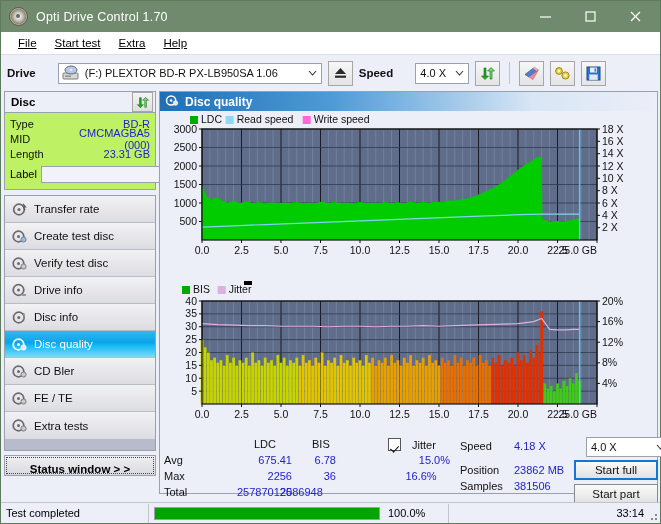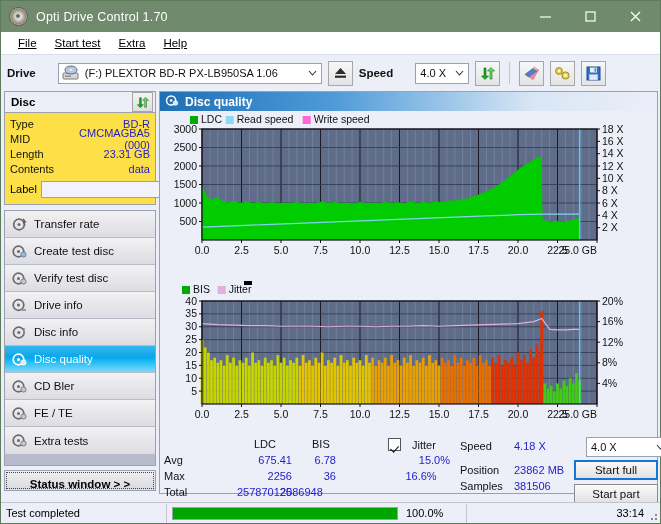--- a/index.html
+++ b/index.html
@@ -71,21 +71,21 @@
     display:flex;align-items:center;justify-content:center;box-sizing:border-box;
   }
   .sep{width:1px;height:22px;background:#c3c3d0;margin:0 3px;}
   #speed-combo{width:54px;}
   
   .main{display:flex;height:405px;}
   .left{width:158px;box-sizing:border-box;padding:0 3px;}
   .right{flex:1;padding:0 2px 0 0;box-sizing:border-box;}
   
   .group{
-    border:1px solid #9aa0ae;background:#fde047;box-sizing:border-box;
+    border:1px solid #9aa0ae;background:#bef264;box-sizing:border-box;
   }
   .group-head{
     height:20px;display:flex;align-items:center;justify-content:space-between;
     padding:0 2px 0 6px;font-weight:bold;font-size:11.5px;
     border-bottom:1px solid #9aa0ae;background:#eceef8;
   }
   .group-body{padding:3px 5px 5px 5px;}
   .row{display:flex;align-items:center;height:15px;font-size:11px;}
   .row .k{color:#111;flex:none;width:58px;}
   .row .v{color:#2222cc;flex:1;text-align:right;}
@@ -303,24 +303,20 @@
             <span class="k">Type</span>
             <span class="v">BD-R</span>
           </div>
           <div class="row">
             <span class="k">MID</span>
             <span class="v">CMCMAGBA5 (000)</span>
           </div>
           <div class="row">
             <span class="k">Length</span>
             <span class="v">23.31 GB</span>
-          </div>
-          <div class="row">
-            <span class="k">Contents</span>
-            <span class="v">data</span>
           </div>
           <div class="label-row">
             <span>Label</span>
             <input class="label-input" type="text" value="" style="">
             <span class="mini-btn">
               <svg width="15" height="14" viewBox="0 0 15 14">
                 <circle cx="7.5" cy="7" r="6" fill="#e8e49a" stroke="#8a7512" stroke-width=".8"></circle>
                 <circle cx="7.5" cy="7" r="3" fill="#f7f4cf" stroke="#8a7512" stroke-width=".6"></circle>
                 <circle cx="7.5" cy="7" r="1.1" fill="#b8b070"></circle>
               </svg>
@@ -857,21 +853,21 @@
               <span>Start part</span>
             </div>
           </div>
         </div>
 
       </div>
     </div>
   </div>
 
   <div class="statusbar">
-    <div class="sb-cell" style="width:166px;">
+    <div class="sb-cell" style="width:148px;">
       <span>Test completed</span>
     </div>
     <div class="sb-cell" style="width:300px;">
       <div class="progress-outer">
         <div class="progress-fill" id="progress-fill" style="width: 100%;"></div>
       </div>
       <span style="margin-left:8px;">100.0%</span>
     </div>
     <div class="sb-cell" style="flex:1;justify-content:flex-end;padding-right:16px;border-right:none;">
       <span>33:14</span>

